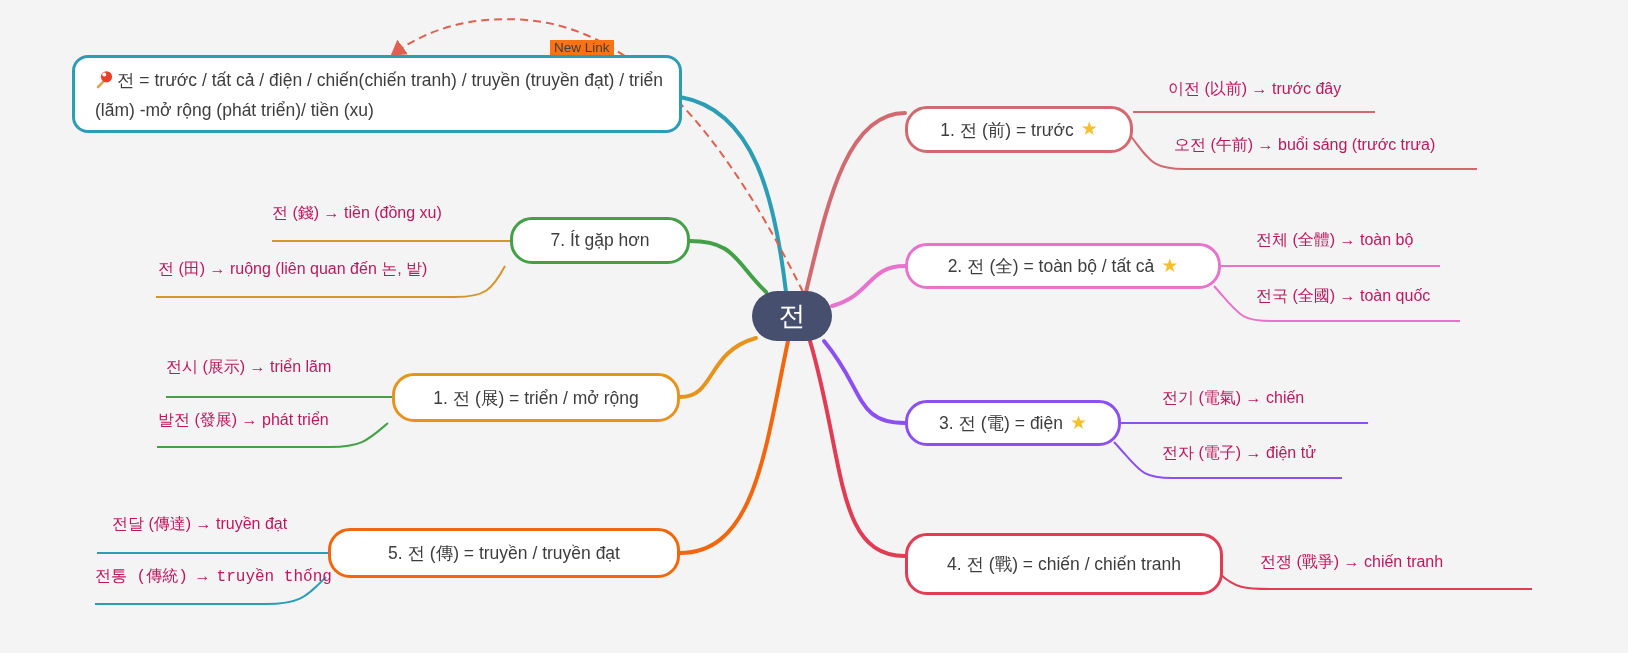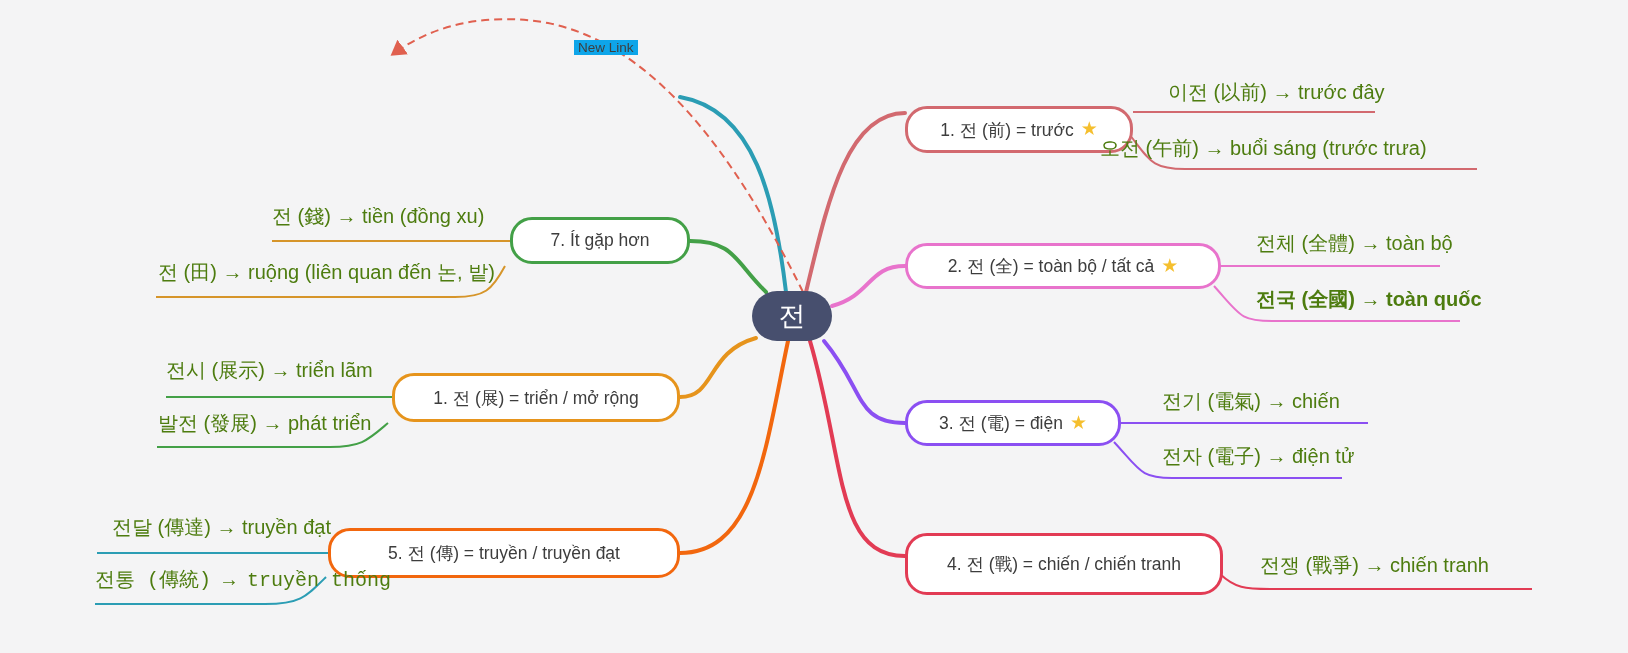--- a/index.html
+++ b/index.html
@@ -20,25 +20,25 @@
     position:absolute;left:752px;top:291px;width:80px;height:50px;
     background:#474f6e;border-radius:25px;color:#fff;font-size:27px;
     display:flex;align-items:center;justify-content:center;
   }
   .note{
     position:absolute;left:72px;top:55px;width:610px;height:78px;
     background:#ffffff;border:3px solid #2b9db4;border-radius:16px;
     box-sizing:border-box;padding:9px 14px 0 20px;font-size:17.5px;
     line-height:1.55;color:#3d3d3d;
   }
-  .childlbl{position:absolute;font-size:20px;color:#4d7c0f;white-space:nowrap;}
+  .childlbl{position:absolute;font-size:16px;color:#be185d;white-space:nowrap;}
   .star{color:#f5bf2e;font-size:19px;line-height:1;transform:translateY(-1px);}
   .newlink{
     position:absolute;left:550px;top:40px;font-size:13.5px;color:#3e3e3e;
-    background:#0ea5e9;padding:0 4px;z-index:5;margin-left:24px;
+    background:#f97316;padding:0 4px;z-index:5;
   }
   .pin{display:inline-block;vertical-align:-3px;margin-right:3px;}
 </style>
 </head>
 <body>
 
 <div class="canvas">
 
   <svg class="wires">
     <defs>
@@ -67,20 +67,29 @@
     <path d="M272 241 H510" fill="none" stroke-width="2" stroke="#d6952a"></path>
     <path d="M156 297 H455 C485 297 492 290 505 266" fill="none" stroke-width="2" stroke="#d6952a"></path>
     <path d="M166 397 H392" fill="none" stroke-width="2" stroke="#43a047"></path>
     <path d="M157 447 H330 C362 447 368 440 388 423" fill="none" stroke-width="2" stroke="#43a047"></path>
     <path d="M97 553 H328" fill="none" stroke-width="2" stroke="#2b9db4"></path>
     <path d="M95 604 H265 C300 604 306 597 326 577" fill="none" stroke-width="2" stroke="#2b9db4"></path>
 
     <path d="M803 292 C735 155 655 45 548 23 C492 13 437 22 393 54" fill="none" stroke-width="2" stroke-dasharray="8 5" marker-end="url(#arrow)" stroke="#e0604f"></path>
   </svg>
 
+  <div class="note" style="border-color: rgb(43, 157, 180);">
+    <span class="pin">
+      <svg width="19" height="19" viewBox="0 0 19 19">
+        <line x1="3" y1="17" x2="9.5" y2="10.5" stroke="#dda653" stroke-width="2.6" stroke-linecap="round"></line>
+        <circle cx="11.5" cy="6.8" r="5.6" fill="#e8402a"></circle>
+        <circle cx="9.3" cy="4.6" r="2" fill="#ffffff"></circle>
+      </svg>
+    </span><span>전 = trước / tất cả / điện / chiến(chiến tranh) / truyền (truyền đạt) / triển (lãm) -mở rộng (phát triển)/ tiền (xu)</span>
+  </div>
 
   <div class="newlink">New Link</div>
 
   <div class="root">
     <span>전</span>
   </div>
 
   <div class="topic" style="left: 905px; top: 106px; width: 228px; height: 47px; border-color: rgb(210, 105, 111);">
     <span>1. 전 (前) = trước</span>
     <span class="star">★</span>
@@ -101,23 +110,23 @@
     <span>5. 전 (傳) = truyền / truyền đạt</span>
   </div>
   <div class="topic" style="left: 392px; top: 373px; width: 288px; height: 49px; border-color: rgb(230, 148, 28);">
     <span>1. 전 (展) = triển / mở rộng</span>
   </div>
   <div class="topic" style="left: 510px; top: 217px; width: 180px; height: 47px; border-color: rgb(67, 160, 71);">
     <span>7. Ít gặp hơn</span>
   </div>
 
   <div class="childlbl" style="left:1168px;top:79px;">이전 (以前) → trước đây</div>
-  <div class="childlbl" style="left:1100px;top:135px;">오전 (午前) → buổi sáng (trước trưa)</div>
+  <div class="childlbl" style="left:1174px;top:135px;">오전 (午前) → buổi sáng (trước trưa)</div>
   <div class="childlbl" style="left:1256px;top:230px;">전체 (全體) → toàn bộ</div>
-  <div class="childlbl" style="left:1256px;top:286px;font-weight:bold;">전국 (全國) → toàn quốc</div>
+  <div class="childlbl" style="left:1256px;top:286px;">전국 (全國) → toàn quốc</div>
   <div class="childlbl" style="left:1162px;top:388px;">전기 (電氣) → chiến</div>
   <div class="childlbl" style="left:1162px;top:443px;">전자 (電子) → điện tử</div>
   <div class="childlbl" style="left:1260px;top:552px;">전쟁 (戰爭) → chiến tranh</div>
 
   <div class="childlbl" style="left:272px;top:203px;">전 (錢) → tiền (đồng xu)</div>
   <div class="childlbl" style="left:158px;top:259px;">전 (田) → ruộng (liên quan đến 논, 밭)</div>
   <div class="childlbl" style="left:166px;top:357px;">전시 (展示) → triển lãm</div>
   <div class="childlbl" style="left:158px;top:410px;">발전 (發展) → phát triển</div>
   <div class="childlbl" style="left:112px;top:514px;">전달 (傳達) → truyền đạt</div>
   <div class="childlbl" style="left:95px;top:566px;font-family:Liberation Mono, monospace;">전통 (傳統) → truyền thống</div>

